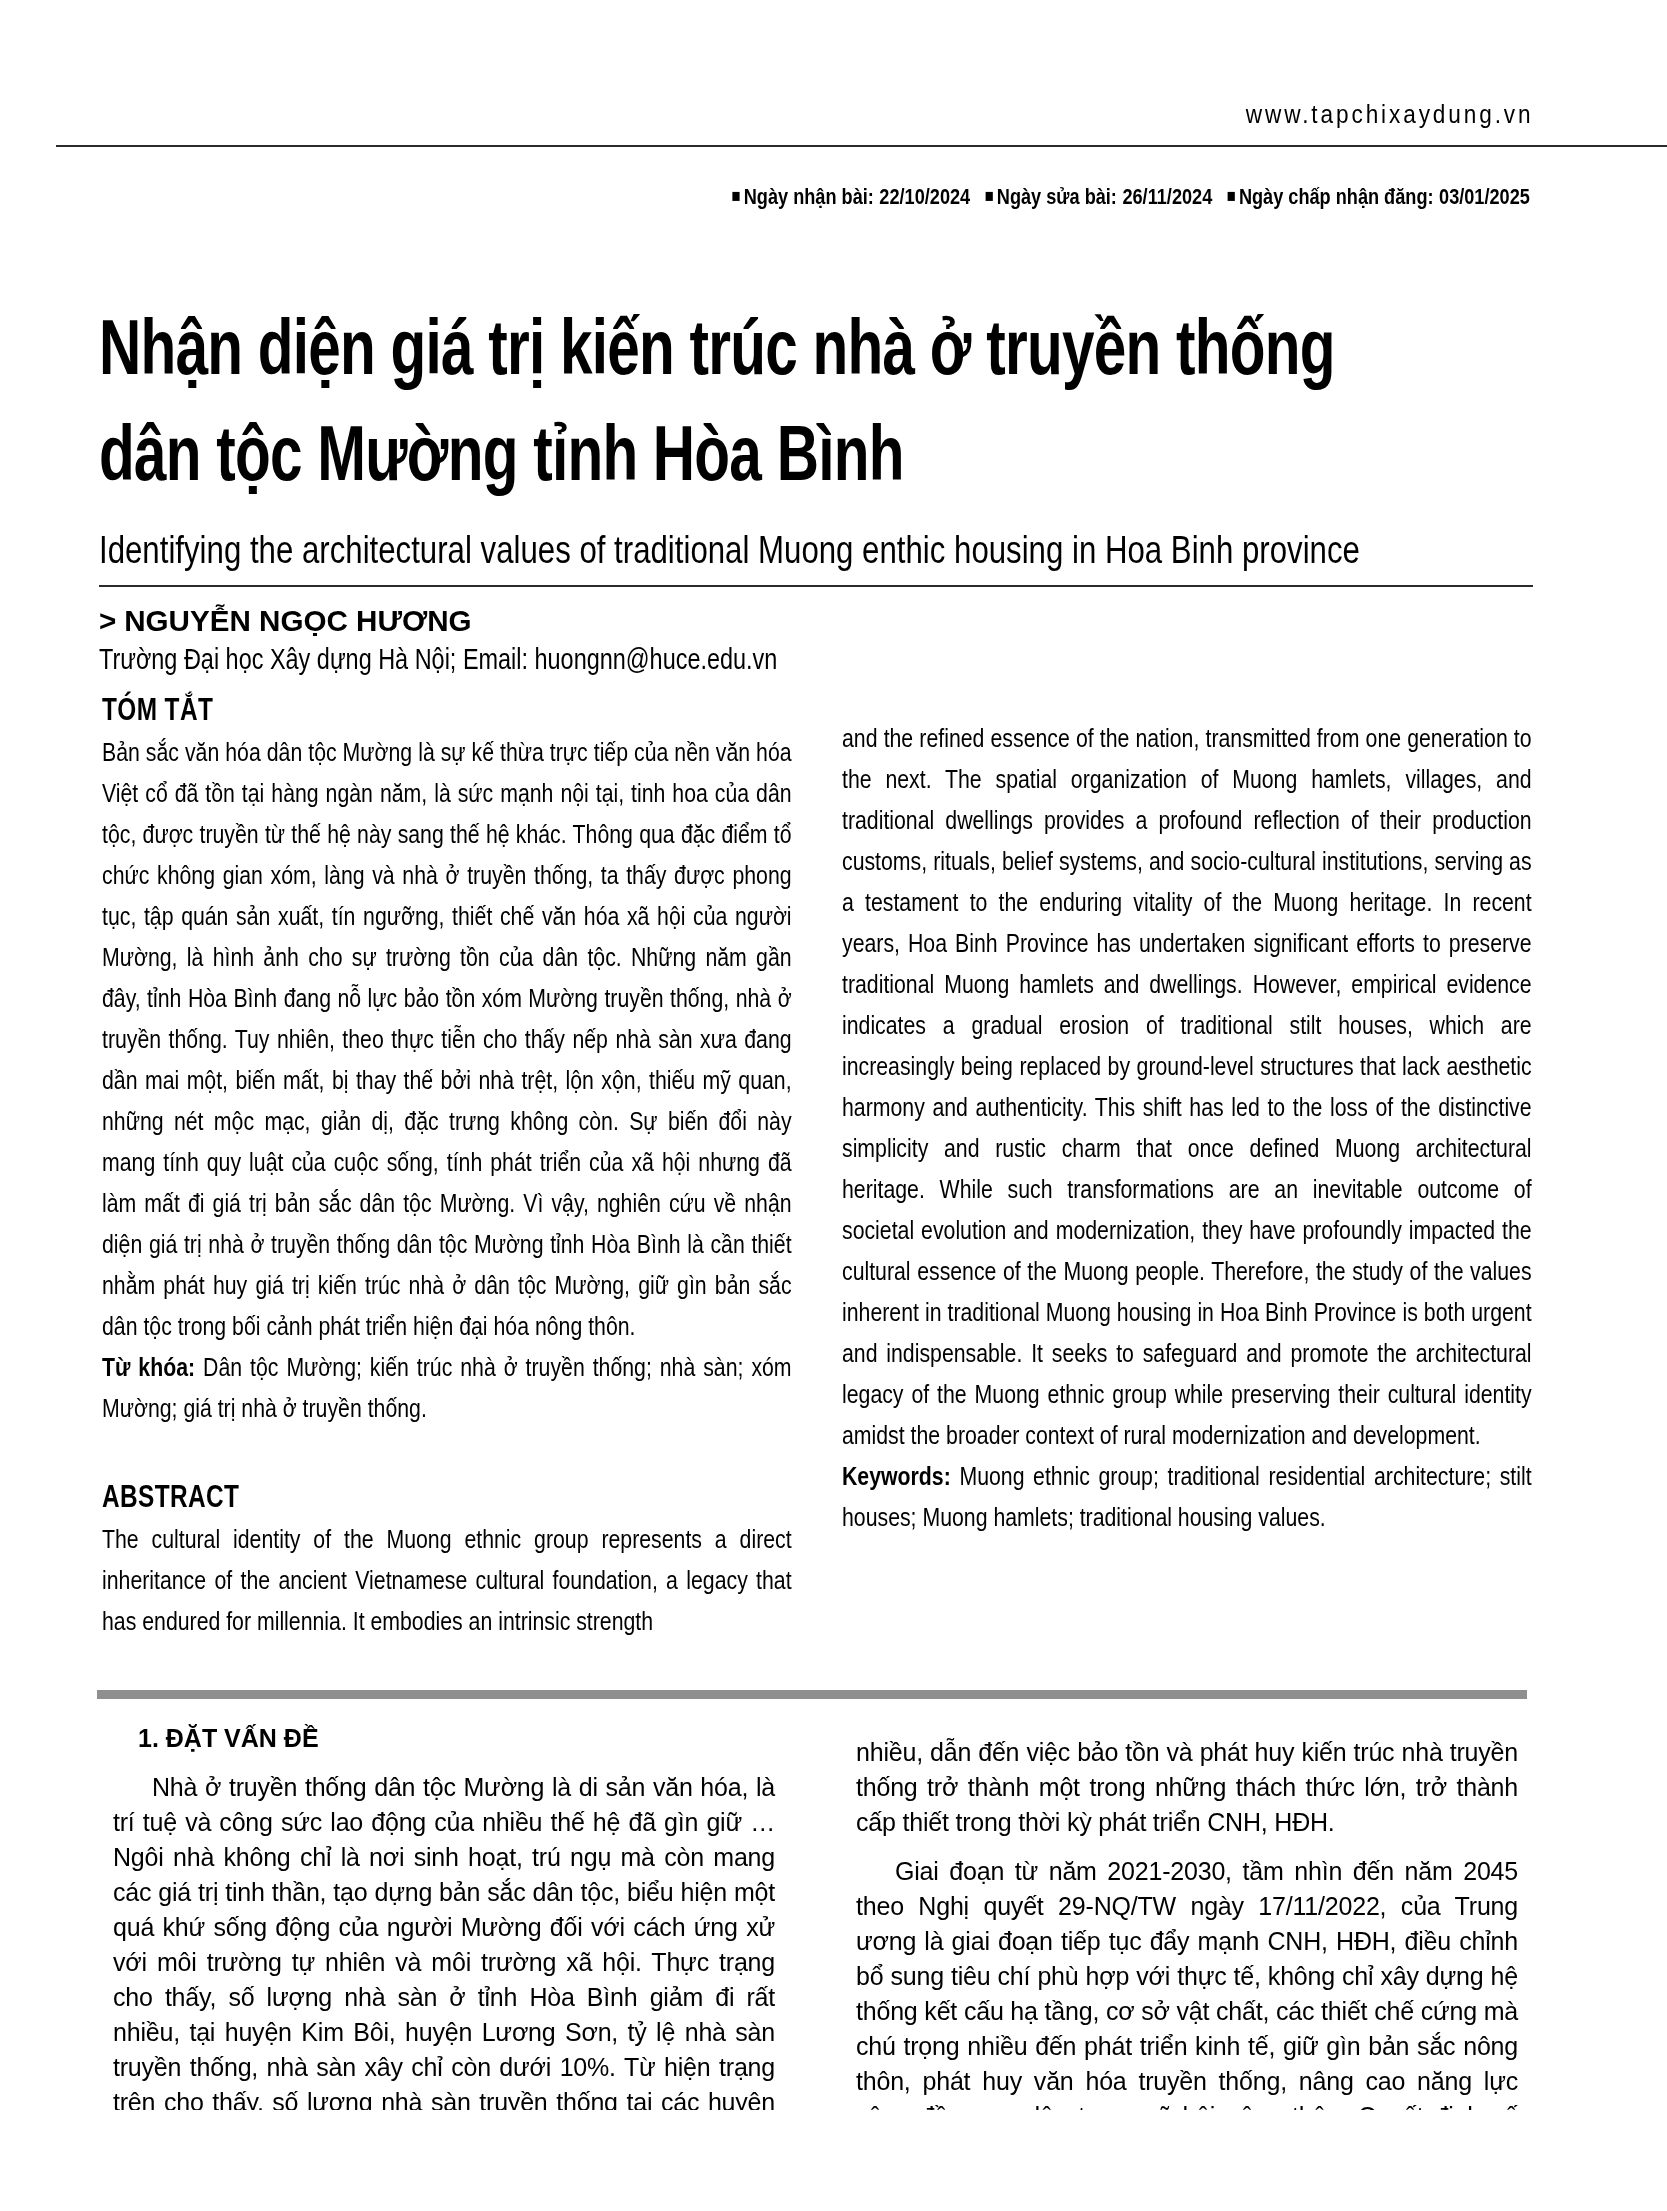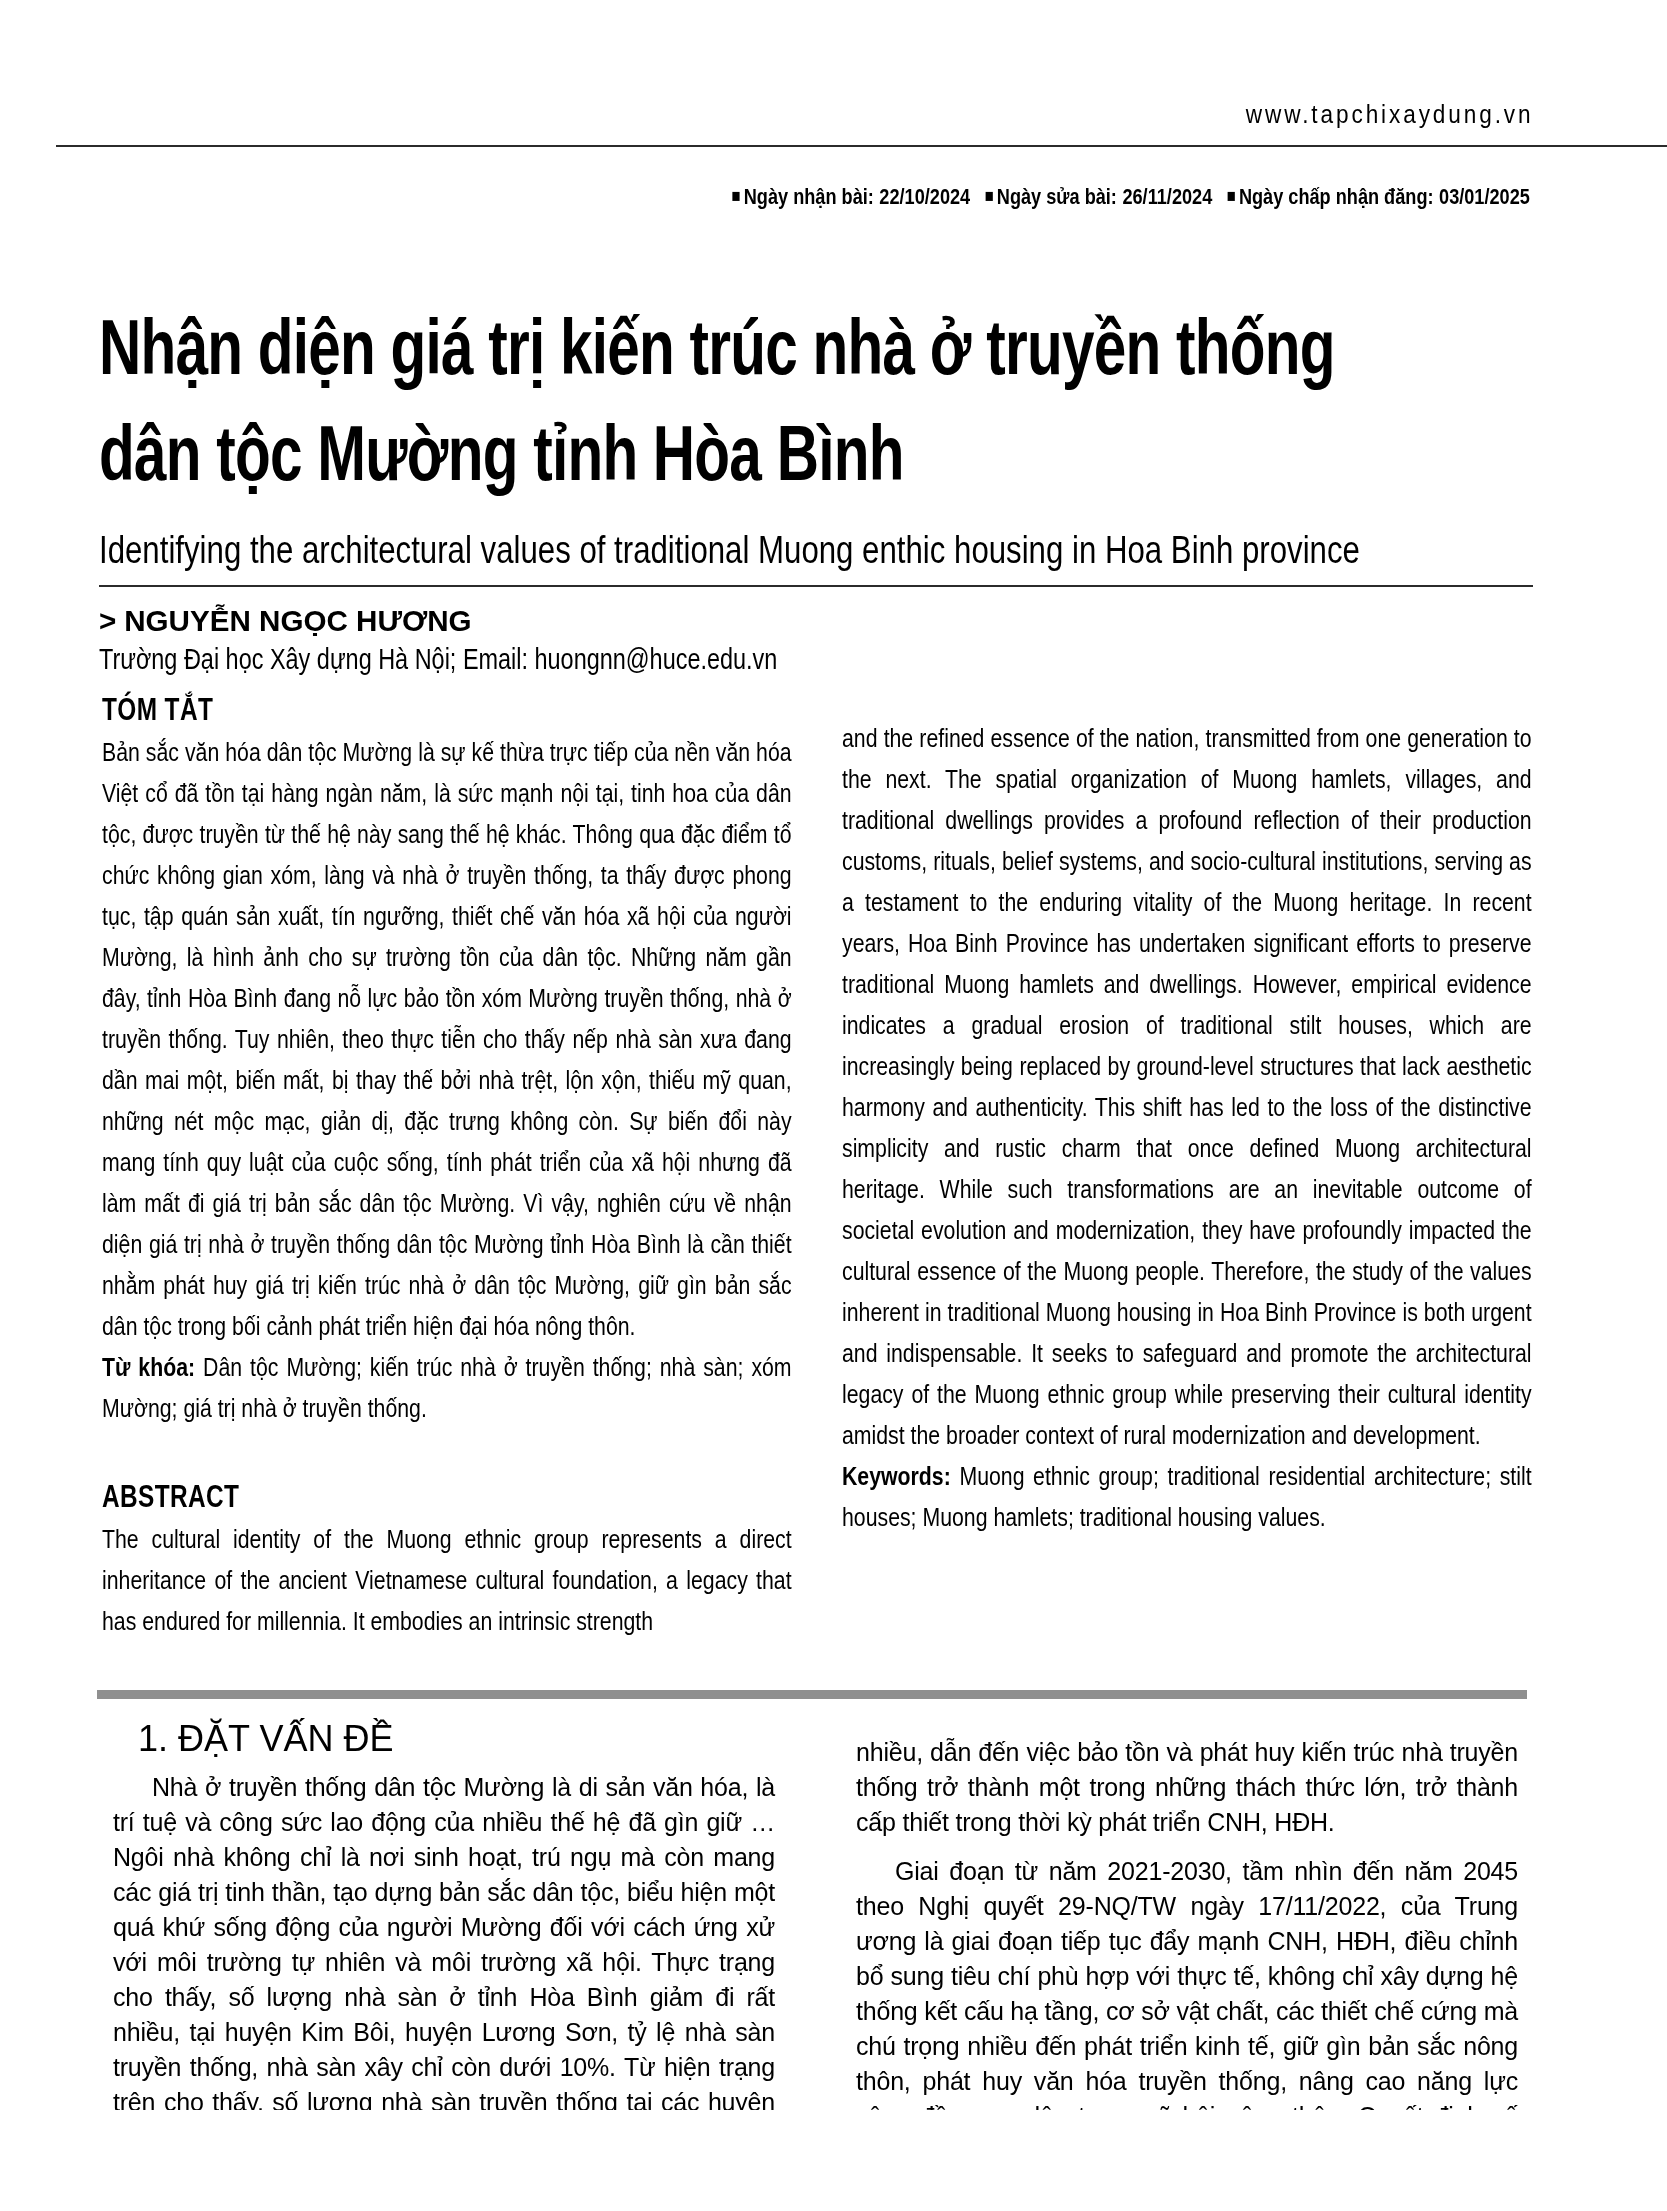--- a/index.html
+++ b/index.html
@@ -38,21 +38,21 @@
   .absp { margin:0; }
   .kw-label { font-weight:700; }
   .abstract-en { margin-top:45px; }
 
   
   .divider { position:absolute; top:1690px; left:97px; width:1430px; height:8.9px; background:#8f8f8f; }
 
   
   .body-col { position:absolute; top:1721px; width:690px; font-size:25px; line-height:35px; letter-spacing:-0.2px; }
   .body-left { left:99px; } .body-right { left:842px; }
-  .sec-h { font-weight:400; font-size:36px; padding-left:39px; margin-bottom:3px; letter-spacing:0; }
+  .sec-h { font-weight:700; font-size:25px; padding-left:39px; margin-bottom:3px; letter-spacing:0; }
   .bp { margin:14px; text-align:justify; }
   .indent { text-indent:39px; }
 
   
   .footer { position:absolute; left:1129px; top:2124px; display:flex; align-items:center; gap:27px; }
   .issn { font-family:"Liberation Serif", serif; font-size:27.6px; color:#1a1a1a; }
   .fsep { font-size:25.6px; color:#444; font-weight:300; }
   .fdate { font-size:26.6px; color:#1a1a1a; }
   .logo { font-size:29.6px; font-weight:800; letter-spacing:-1px; white-space:nowrap;
           transform:scaleX(0.85); transform-origin:0 50%; display:inline-block; }

